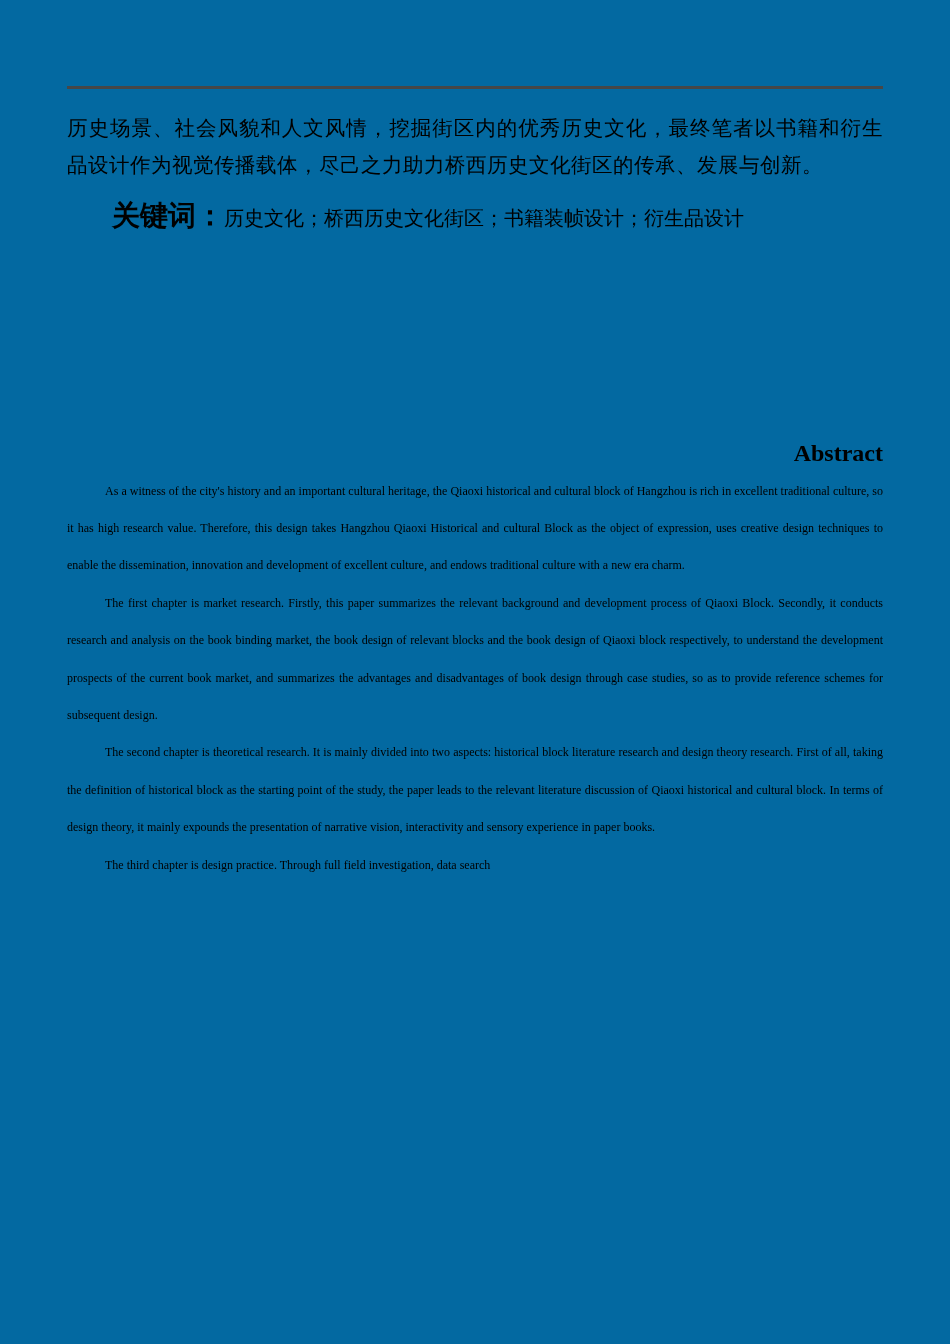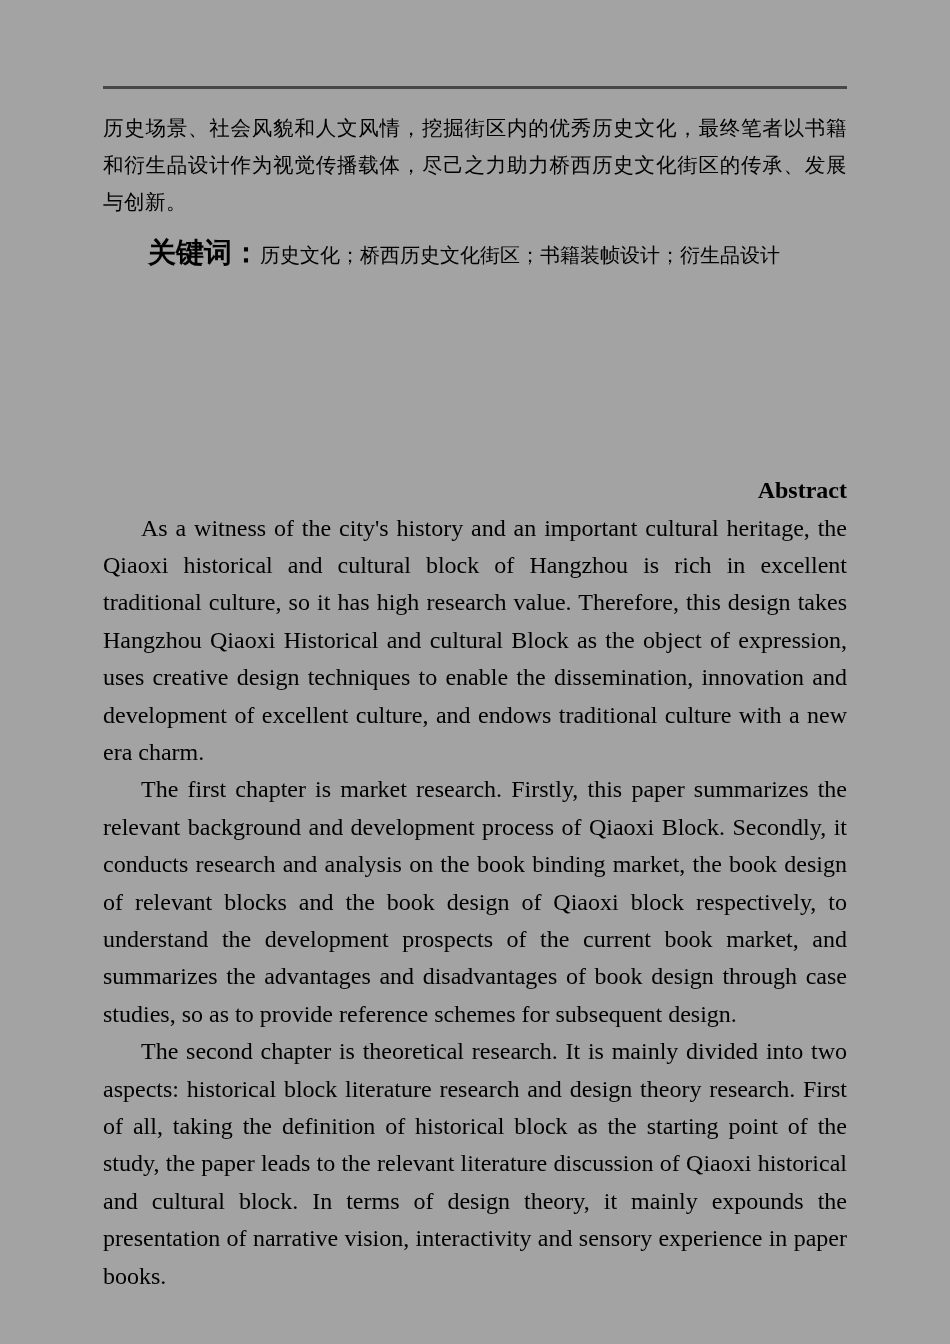--- a/index.html
+++ b/index.html
@@ -6,22 +6,22 @@
     margin: 0;
     padding: 0;
     background: #ffffff;
   }
   .page {
     position: relative;
     width: 950px;
     height: 1344px;
     margin: 0 auto;
     box-sizing: border-box;
-    padding: 0 103px;
-    background: #a3a3a3;
+    padding: 0 67px;
+    background: #0369a1;
     color: #000000;
     font-family: "Liberation Serif", "DejaVu Serif", serif;
     overflow: hidden;
   }
   .header-rule {
     margin-top: 86px;
     height: 2.5px;
     background: #474747;
   }
   .cn-para {
@@ -46,21 +46,21 @@
   .abstract-title {
     margin: 196px 0 0 0;
     font-size: 24px;
     font-weight: bold;
     line-height: 40px;
     text-align: right;
     font-family: "Liberation Serif", "DejaVu Serif", serif;
   }
   .en-para {
     margin: 0;
-    font-size: 24px;
+    font-size: 12px;
     line-height: 37.4px;
     text-align: justify;
     text-indent: 38px;
   }
 </style>
 </head>
 <body>
 
 <div class="page">
 
@@ -71,14 +71,15 @@
   <p class="keywords-line"><span class="kw-label">关键词：</span><span>历史文化；桥西历史文化街区；书籍装帧设计；衍生品设计</span></p>
 
   <h1 class="abstract-title">Abstract</h1>
 
   <p class="en-para">As a witness of the city's history and an important cultural heritage, the Qiaoxi historical and cultural block of Hangzhou is rich in excellent traditional culture, so it has high research value. Therefore, this design takes Hangzhou Qiaoxi Historical and cultural Block as the object of expression, uses creative design techniques to enable the dissemination, innovation and development of excellent culture, and endows traditional culture with a new era charm.</p>
 
   <p class="en-para">The first chapter is market research. Firstly, this paper summarizes the relevant background and development process of Qiaoxi Block. Secondly, it conducts research and analysis on the book binding market, the book design of relevant blocks and the book design of Qiaoxi block respectively, to understand the development prospects of the current book market, and summarizes the advantages and disadvantages of book design through case studies, so as to provide reference schemes for subsequent design.</p>
 
   <p class="en-para">The second chapter is theoretical research. It is mainly divided into two aspects: historical block literature research and design theory research. First of all, taking the definition of historical block as the starting point of the study, the paper leads to the relevant literature discussion of Qiaoxi historical and cultural block. In terms of design theory, it mainly expounds the presentation of narrative vision, interactivity and sensory experience in paper books.</p>
 
+  <p class="en-para">The third chapter is design practice. Through full field investigation, data search</p>
 
 </div>
 
 </body></html>

